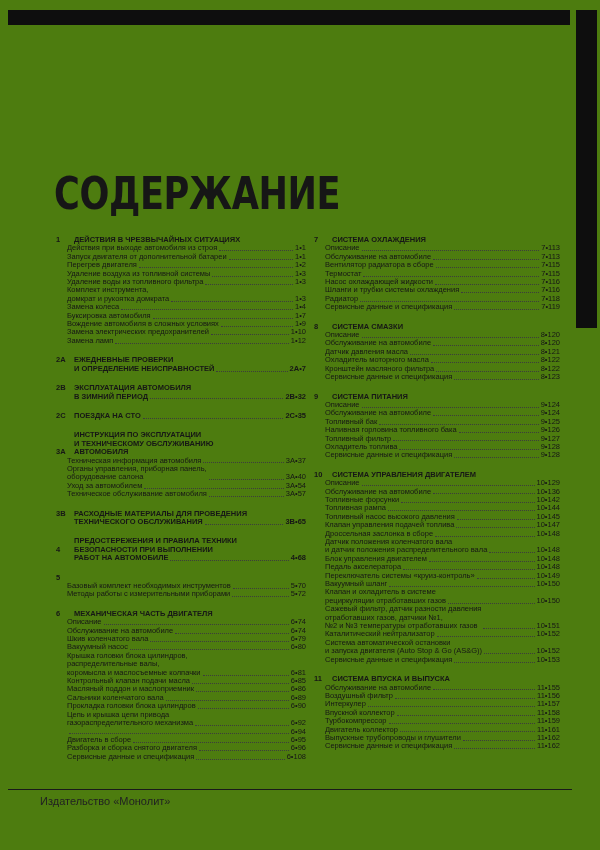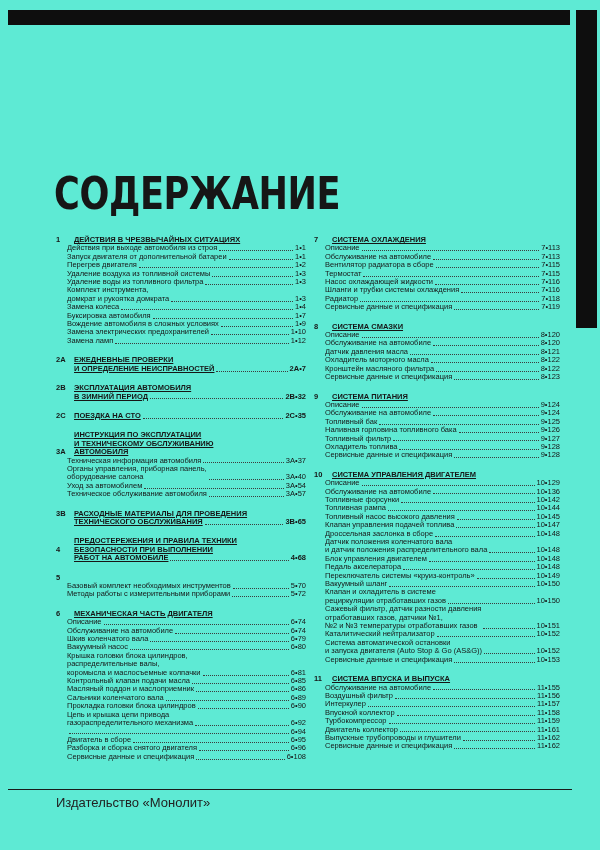--- a/index.html
+++ b/index.html
@@ -1,42 +1,42 @@
 <!DOCTYPE html>
 <html><head>
 <meta charset="utf-8">
 <style>
   html,body { margin:0; padding:0; background:#e8e8e8; }
   .page {
-    position:relative; width:600px; height:850px; background:#5eead4;
+    position:relative; width:600px; height:850px; background:#4d7c0f;
     font-family:"Liberation Sans", sans-serif; color:#161616;
     overflow:hidden; margin:0 auto;
   }
   .topbar   { position:absolute; left:8px;  top:10px; width:562px; height:15px; background:#0e0e0e; }
   .edgetab  { position:absolute; left:576px; top:10px; width:21px; height:318px; background:#0e0e0e; }
   .title {
     position:absolute; left:54px; top:172px; margin:0;
     font-family:"DejaVu Sans", sans-serif; font-weight:bold;
     font-size:44px; line-height:1; letter-spacing:-0.5px;
     transform:scaleX(0.80); transform-origin:left top; white-space:nowrap;
   }
   .col { position:absolute; top:236px; font-size:7.5px; line-height:8.4px; }
   .col0 { left:56px;  width:250px; }
   .col1 { left:314px; width:246px; }
   .section { margin-bottom:11px; }
   .row { display:flex; align-items:flex-end; }
   .num { flex:0 0 18px; font-weight:bold; }
-  .head .lbl { font-weight:bold;text-decoration:underline; }
+  .head .lbl { font-weight:bold; }
   .head .pg  { font-weight:bold; }
   .lbl { white-space:pre-line; }
   .dots { flex:1 1 6px; min-width:6px; border-bottom:1px dotted #3c3c3c; margin:0 2px 1.5px 2px; }
   .pg { flex:none; }
   .items { padding-left:11px; }
   .footrule { position:absolute; left:8px; top:789px; width:564px; border-top:1.5px solid #1a1a1a; }
-  .footer   { position:absolute; left:56px; top:795px; font-size:13px; color:#222; }
+  .footer   { position:absolute; left:40px; top:795px; font-size:11px; color:#222; }
 </style>
 </head>
 <body>
 
 <div class="page">
   <div class="topbar"></div>
   <div class="edgetab"></div>
   <h1 class="title">СОДЕРЖАНИЕ</h1>
   <div class="col col0">
       <div class="section">

